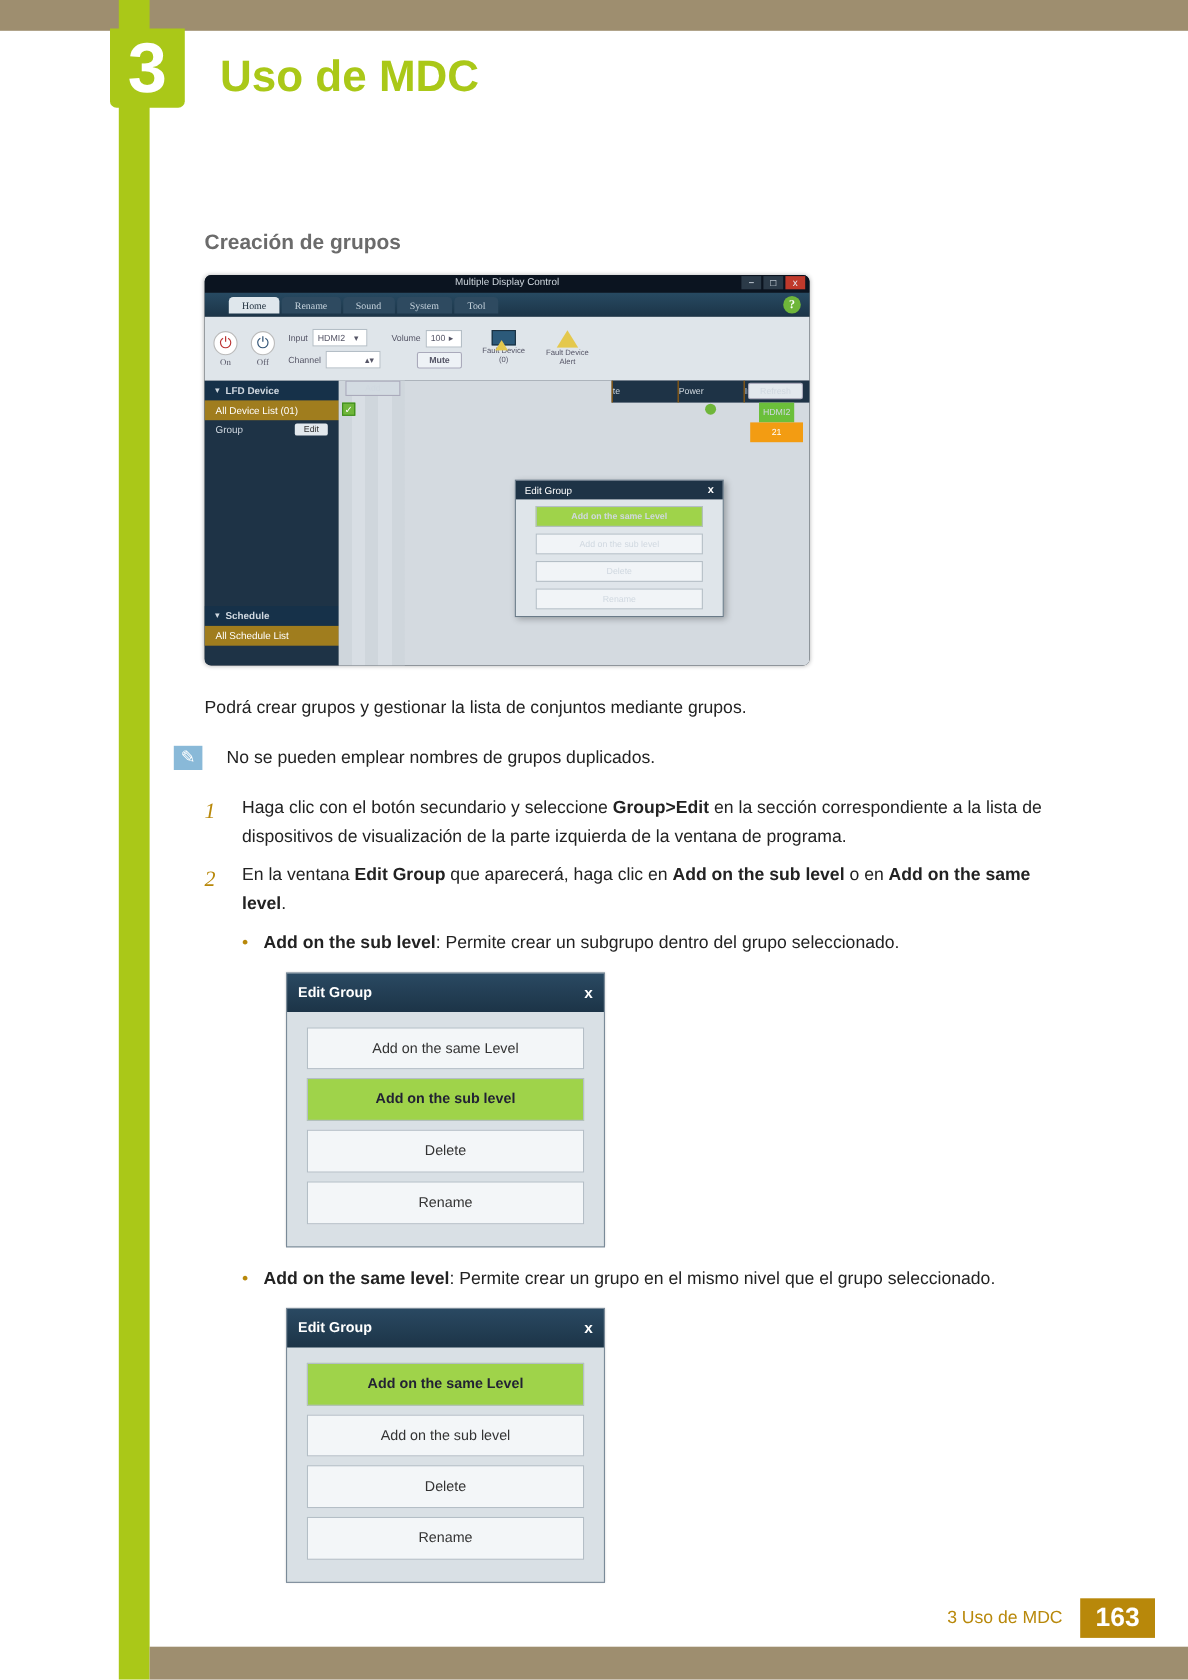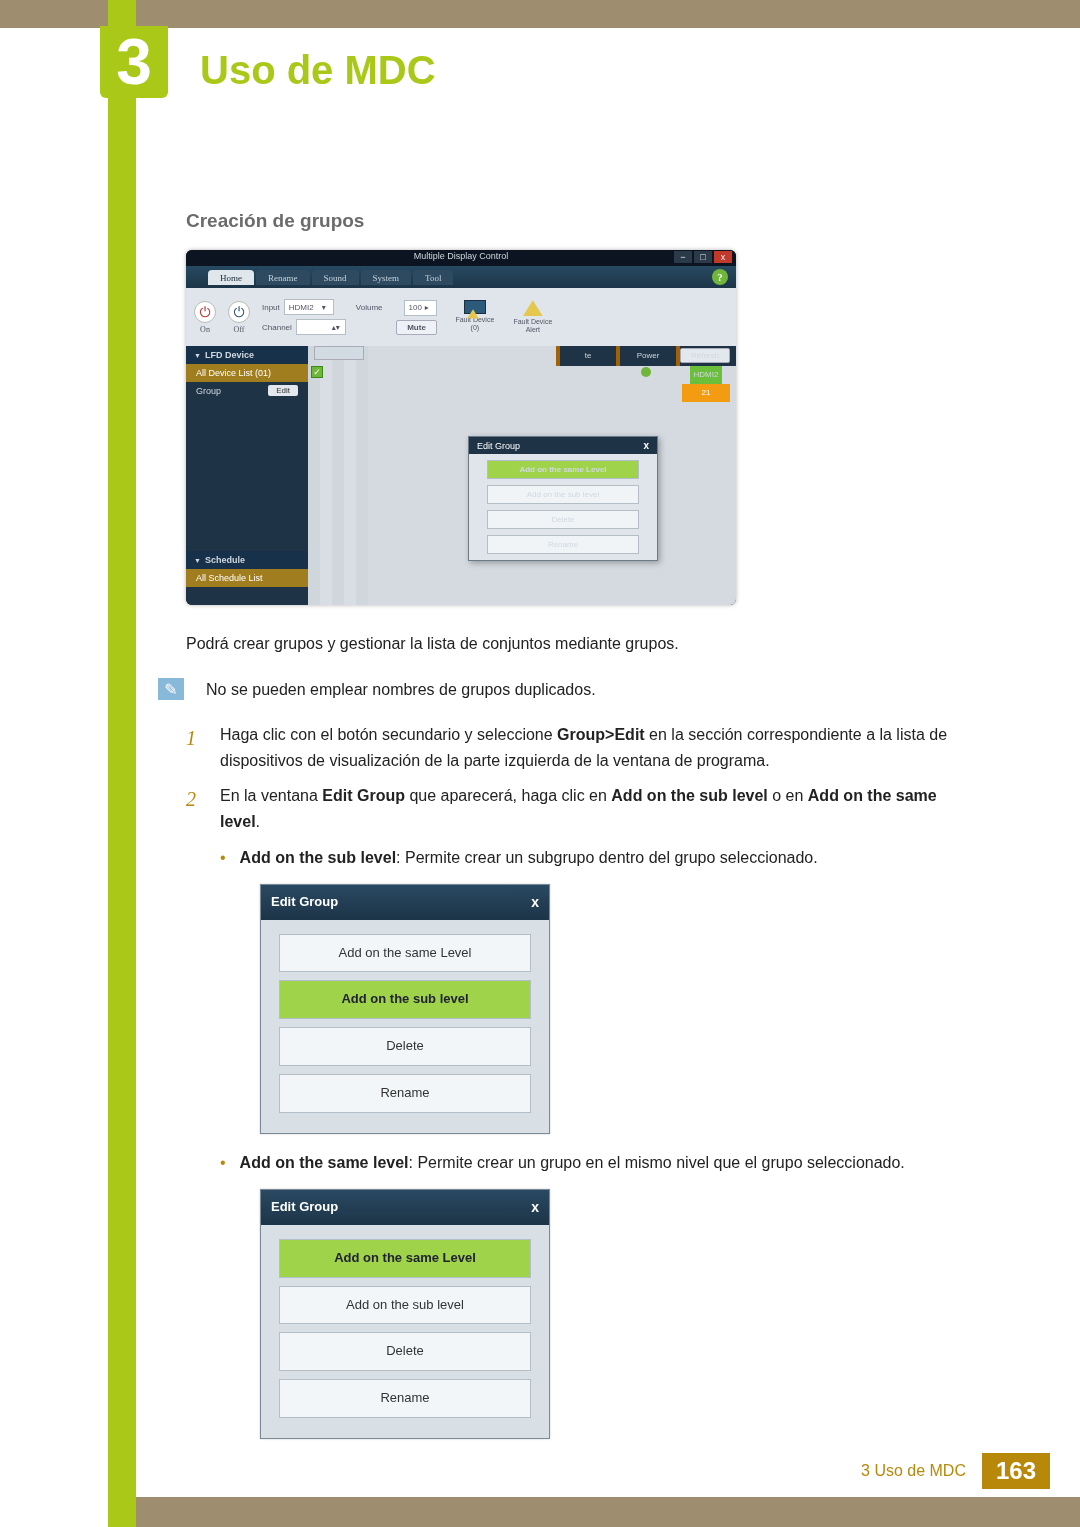--- a/index.html
+++ b/index.html
@@ -46,21 +46,21 @@
   .mdc-side { width: 122px; background: #1e3346; display: flex; flex-direction: column; font-size: 9px; }
   .side-head { background: #163149; padding: 4px 8px; display: flex; align-items: center; gap: 4px; font-weight: 700; }
   .side-head::before { content: "\25BC"; font-size: 7px; }
   .side-row { padding: 4px 10px; }
   .side-row.highlight { background: #a07d1e; color: #fff; }
   .side-group { padding: 3px 10px; display: flex; align-items: center; justify-content: space-between; text-align: right; }
   .edit-chip { background: #e2e8ed; color: #333; padding: 1px 8px; font-size: 8px; border-radius: 2px; }
   .side-spacer { flex: 1; }
   .mdc-main { flex: 1; background: #d4dae0; position: relative; }
   .tbl-hdr { position: absolute; top: 0; right: 0; height: 20px; width: 180px; display: flex; font-size: 8px; background: #1e3346; color: #cfd7de; }
-  .tbl-hdr > div { flex: 1; text-align: center; line-height: 20px; border-left: 4px solid #a16207; }
+  .tbl-hdr > div { flex: 1; line-height: 20px; border-left: 1px solid #a16207; }
   .refresh-btn { position: absolute; top: 2px; right: 6px; background: #e2e8ed; padding: 2px 10px; font-size: 8px; border: 1px solid #aab; border-radius: 2px; z-index: 3; }
   .tbl-row { position: absolute; top: 20px; right: 0; height: 18px; width: 180px; display: flex; font-size: 8px; }
   .tbl-row > div { flex: 1; text-align: center; line-height: 18px; }
   .state-dot { width: 10px; height: 10px; border-radius: 50%; background: #6fb63a; display: inline-block; }
   .hdmi-chip { background: #6bbf3a; padding: 0 4px; display: inline-block; }
   .count-chip { background: #f39c12; color: #fff; padding: 0 20px; display: inline-block; }
   .grid-area { position: absolute; left: 0; top: 0; bottom: 0; width: 60px; background: repeating-linear-gradient(90deg,#cfd6dc 0 12px,#d8dee4 12px 24px); }
   .add-btn-flat { position: absolute; left: 6px; top: 0; width: 50px; height: 14px; background: #d3dbe2; border: 1px solid #aab; font-size: 8px; text-align: center; line-height: 12px; }
   .check-cell { position: absolute; left: 3px; top: 20px; width: 12px; height: 12px; background: #6fb63a; border: 1px solid #3a8a1a; }
   .check-cell::after { content: "\2713"; color: #fff; font-size: 9px; position: absolute; inset: 0; text-align: center; line-height: 11px; }
@@ -150,21 +150,21 @@
               <span>Channel</span>
               <div class="minisel">
                 <span></span>
                 <span class="spin">▴▾</span>
               </div>
             </div>
         </div>
         <div class="field">
           <div class="row">
               <span>Volume</span>
-              <div class="minisel" style="min-width:32px;margin-left:17px;">
+              <div class="minisel" style="min-width:32px;">
                 <span>100</span>
                 <span class="spin">▸</span>
               </div>
             </div>
           <div class="row" style="justify-content:flex-end;">
               <div class="mute-btn">Mute</div>
             </div>
         </div>
         <div class="warn-block">
           <div class="warn"><div class="scr"></div><div class="tri" style="position:absolute; transform:translate(10px,-10px) scale(.6);"></div><span>Fault Device (0)</span></div>

